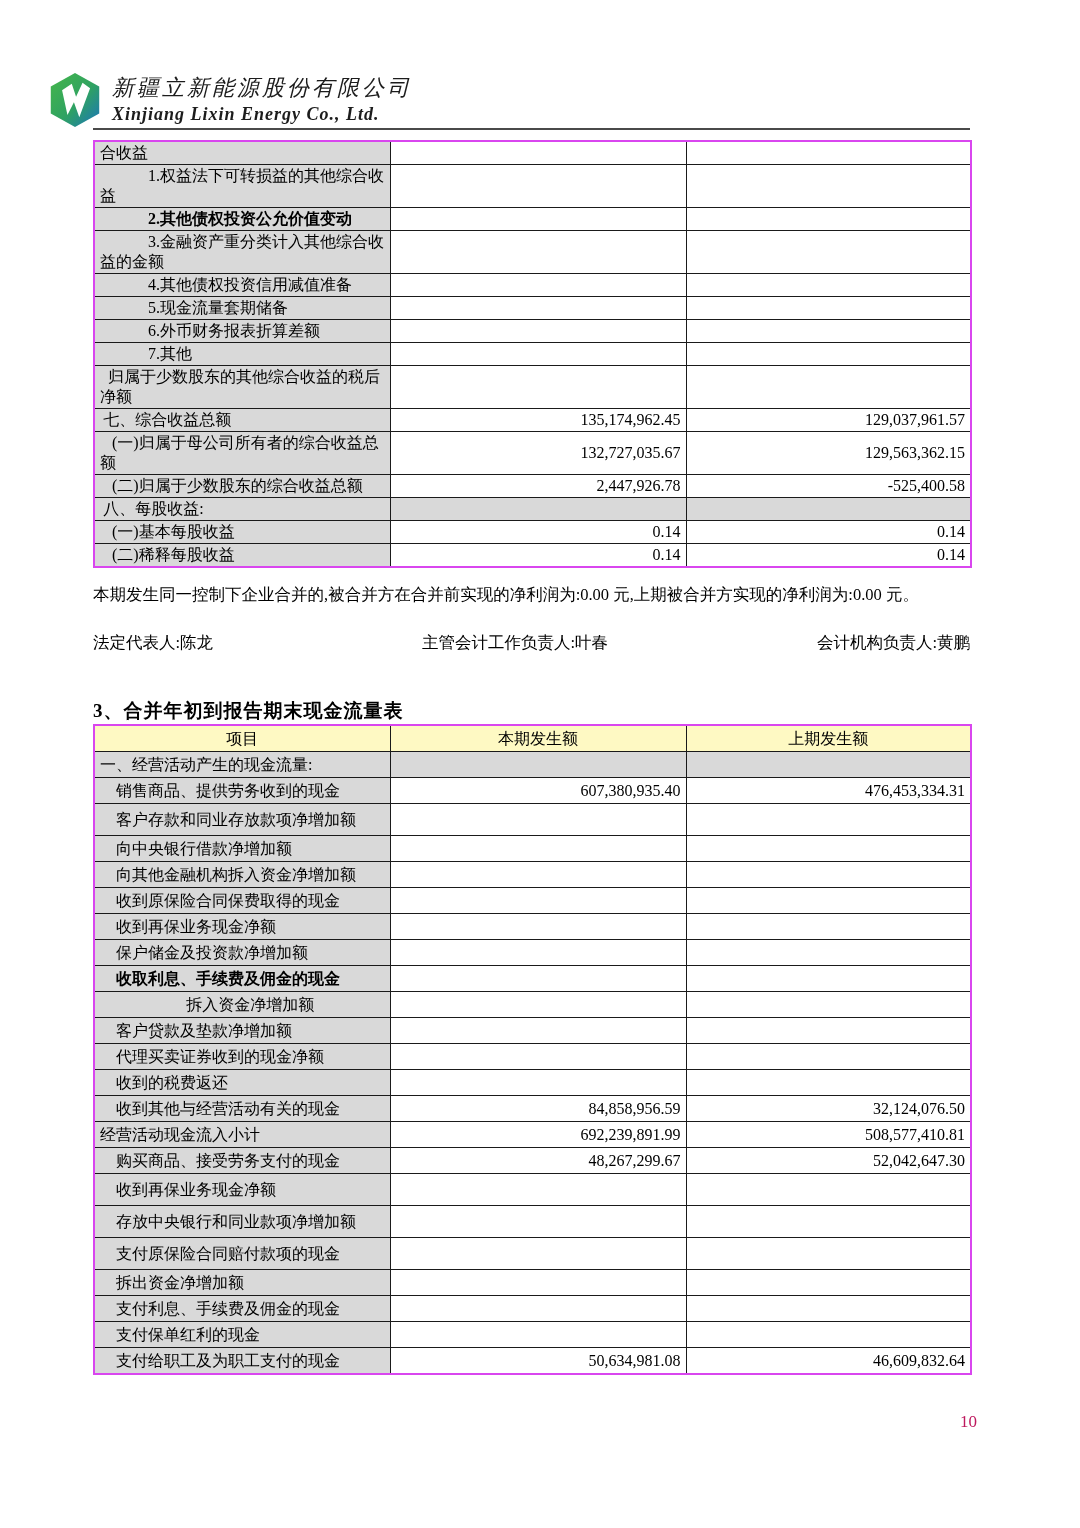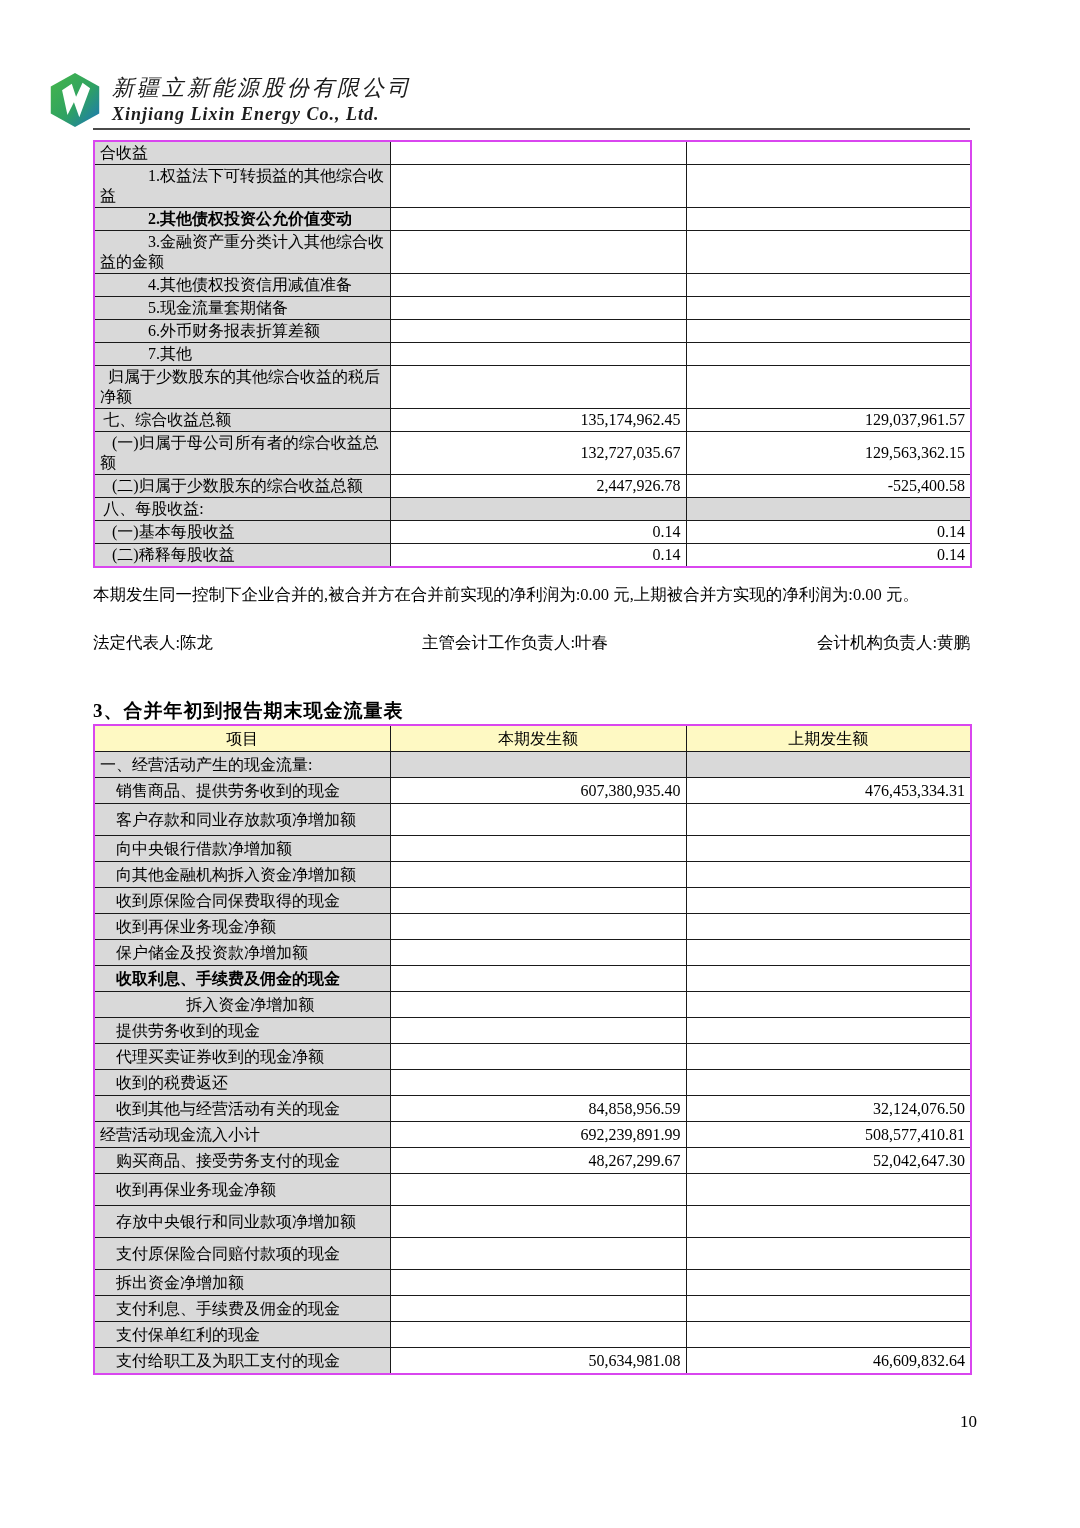--- a/index.html
+++ b/index.html
@@ -101,21 +101,21 @@
     margin-top:36px;
     margin-bottom:8px;
     text-align:right;
     font-size:16.5px;
   }
   .page-number{
     position:absolute;
     top:1412px;
     right:103px;
     font-size:17px;
-    color:#000000;
+    color:#be185d;
   }
 </style>
 </head>
 <body>
 
 <div class="page">
 
   <div class="header">
     <svg class="logo" viewBox="0 0 100 104">
       <defs>
@@ -340,21 +340,21 @@
           </tr>
           <tr>
             <td class="label">
               <div style="text-indent: 1em; text-align: center;">拆入资金净增加额</div>
             </td>
             <td class="val"></td>
             <td class="val"></td>
           </tr>
           <tr>
             <td class="label">
-              <div style="text-indent: 1em;">提供劳务收到的现金</div>
+              <div style="text-indent: 1em;">客户贷款及垫款净增加额</div>
             </td>
             <td class="val"></td>
             <td class="val"></td>
           </tr>
           <tr>
             <td class="label">
               <div style="text-indent: 1em;">代理买卖证券收到的现金净额</div>
             </td>
             <td class="val"></td>
             <td class="val"></td>

